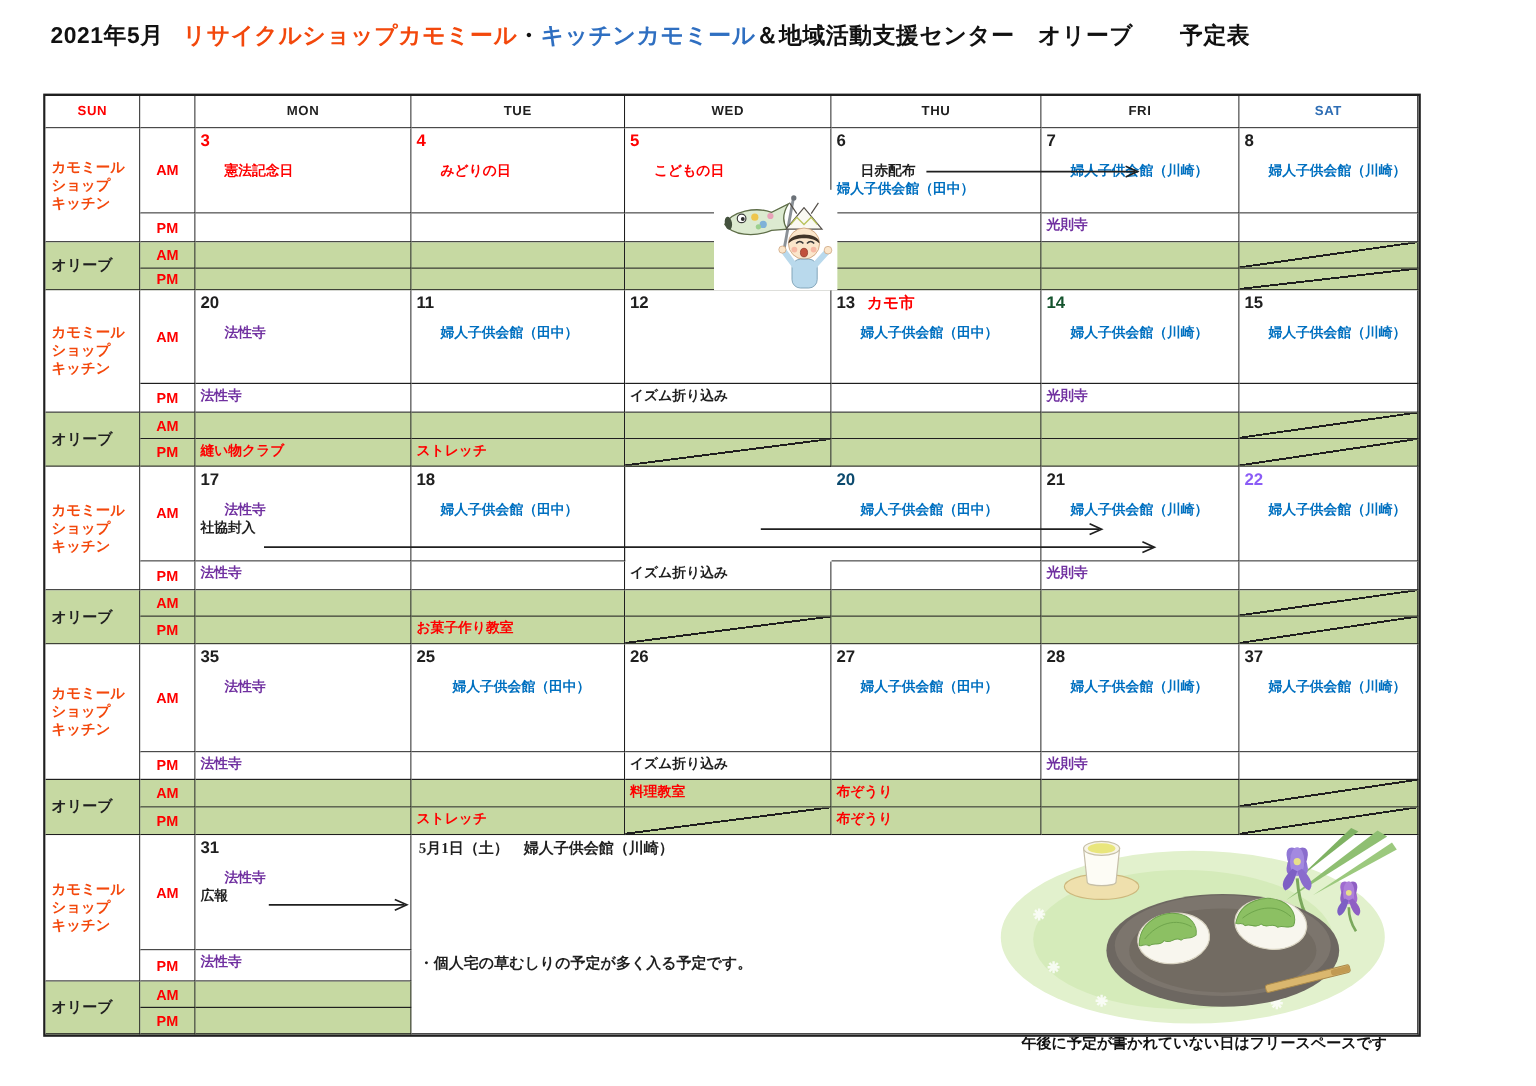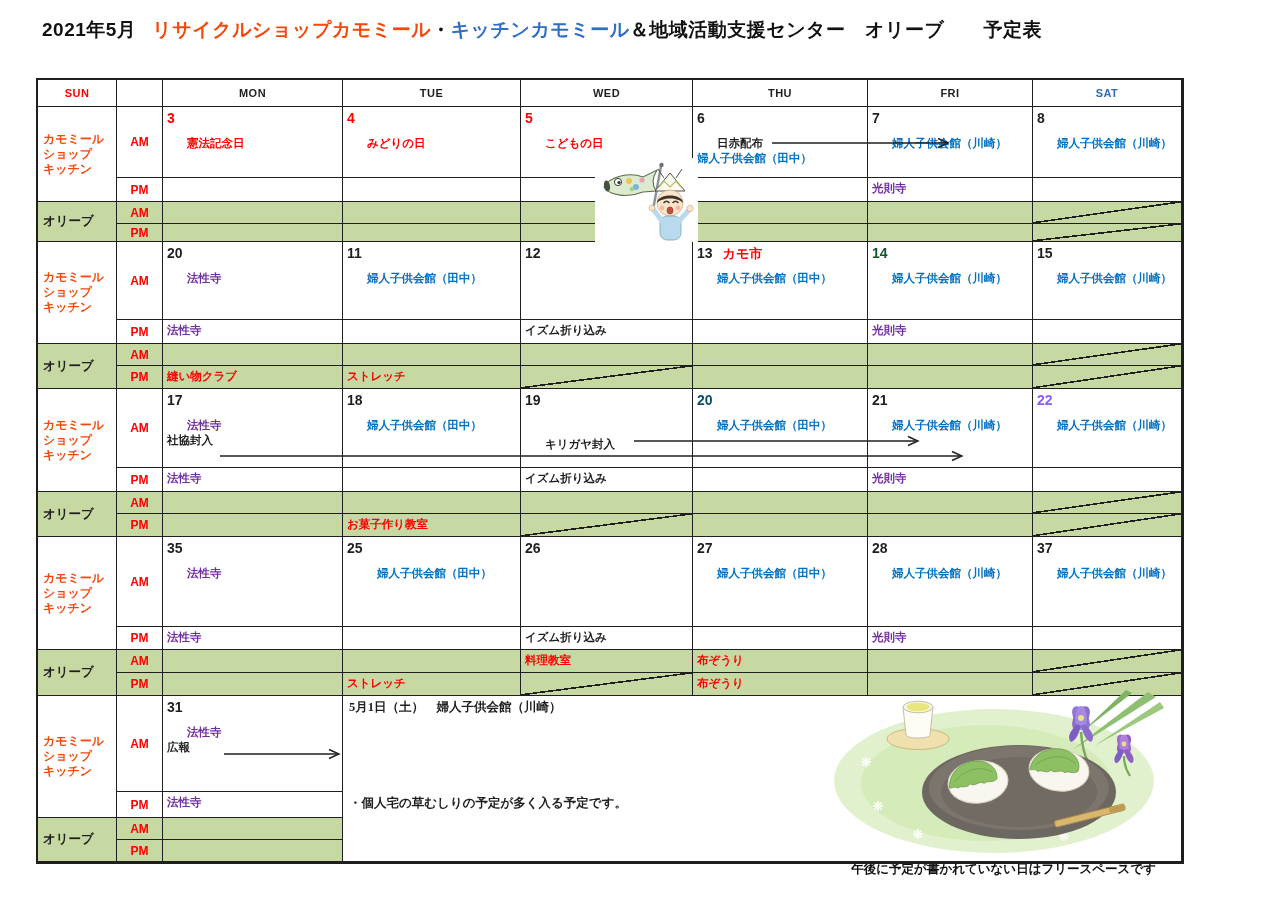--- a/index.html
+++ b/index.html
@@ -247,24 +247,20 @@
         <div class="c g ocell" style="grid-area: 12 / 3 / span 1 / span 1;"></div>
         <div class="c g ocell" style="grid-area: 13 / 3 / span 1 / span 1;"></div>
         <div class="c amcell" style="grid-area: 10 / 4 / span 1 / span 1;">
           <div class="dateline"><span class="date" style="color: rgb(31, 31, 31);">18</span></div>
           <div class="ev" style="color: rgb(0, 112, 192);">婦人子供会館（田中）</div>
         </div>
         <div class="c pmcell" style="grid-area: 11 / 4 / span 1 / span 1;"></div>
         <div class="c g ocell" style="grid-area: 12 / 4 / span 1 / span 1;"></div>
         <div class="c g ocell" style="grid-area: 13 / 4 / span 1 / span 1;">
           <div class="ev" style="color: rgb(254, 0, 0);">お菓子作り教室</div>
-        </div>
-        <div class="c amcell" style="grid-area: 10 / 5 / span 1 / span 1;">
-          <div class="dateline"><span class="date" style="color: rgb(31, 31, 31);">19</span></div>
-          <div class="ev" style="color: rgb(31, 31, 31); margin-top: 28px;">キリガヤ封入</div>
         </div>
         <div class="c pmcell" style="grid-area: 11 / 5 / span 1 / span 1;">
           <div class="ev" style="color: rgb(31, 31, 31);">イズム折り込み</div>
         </div>
         <div class="c g ocell" style="grid-area: 12 / 5 / span 1 / span 1;"></div>
         <div class="c g ocell diag" style="grid-area: 13 / 5 / span 1 / span 1;"></div>
         <div class="c amcell" style="grid-area: 10 / 6 / span 1 / span 1;">
           <div class="dateline"><span class="date" style="color: #0c4a6e;">20</span></div>
           <div class="ev" style="color: rgb(0, 112, 192);">婦人子供会館（田中）</div>
         </div>

